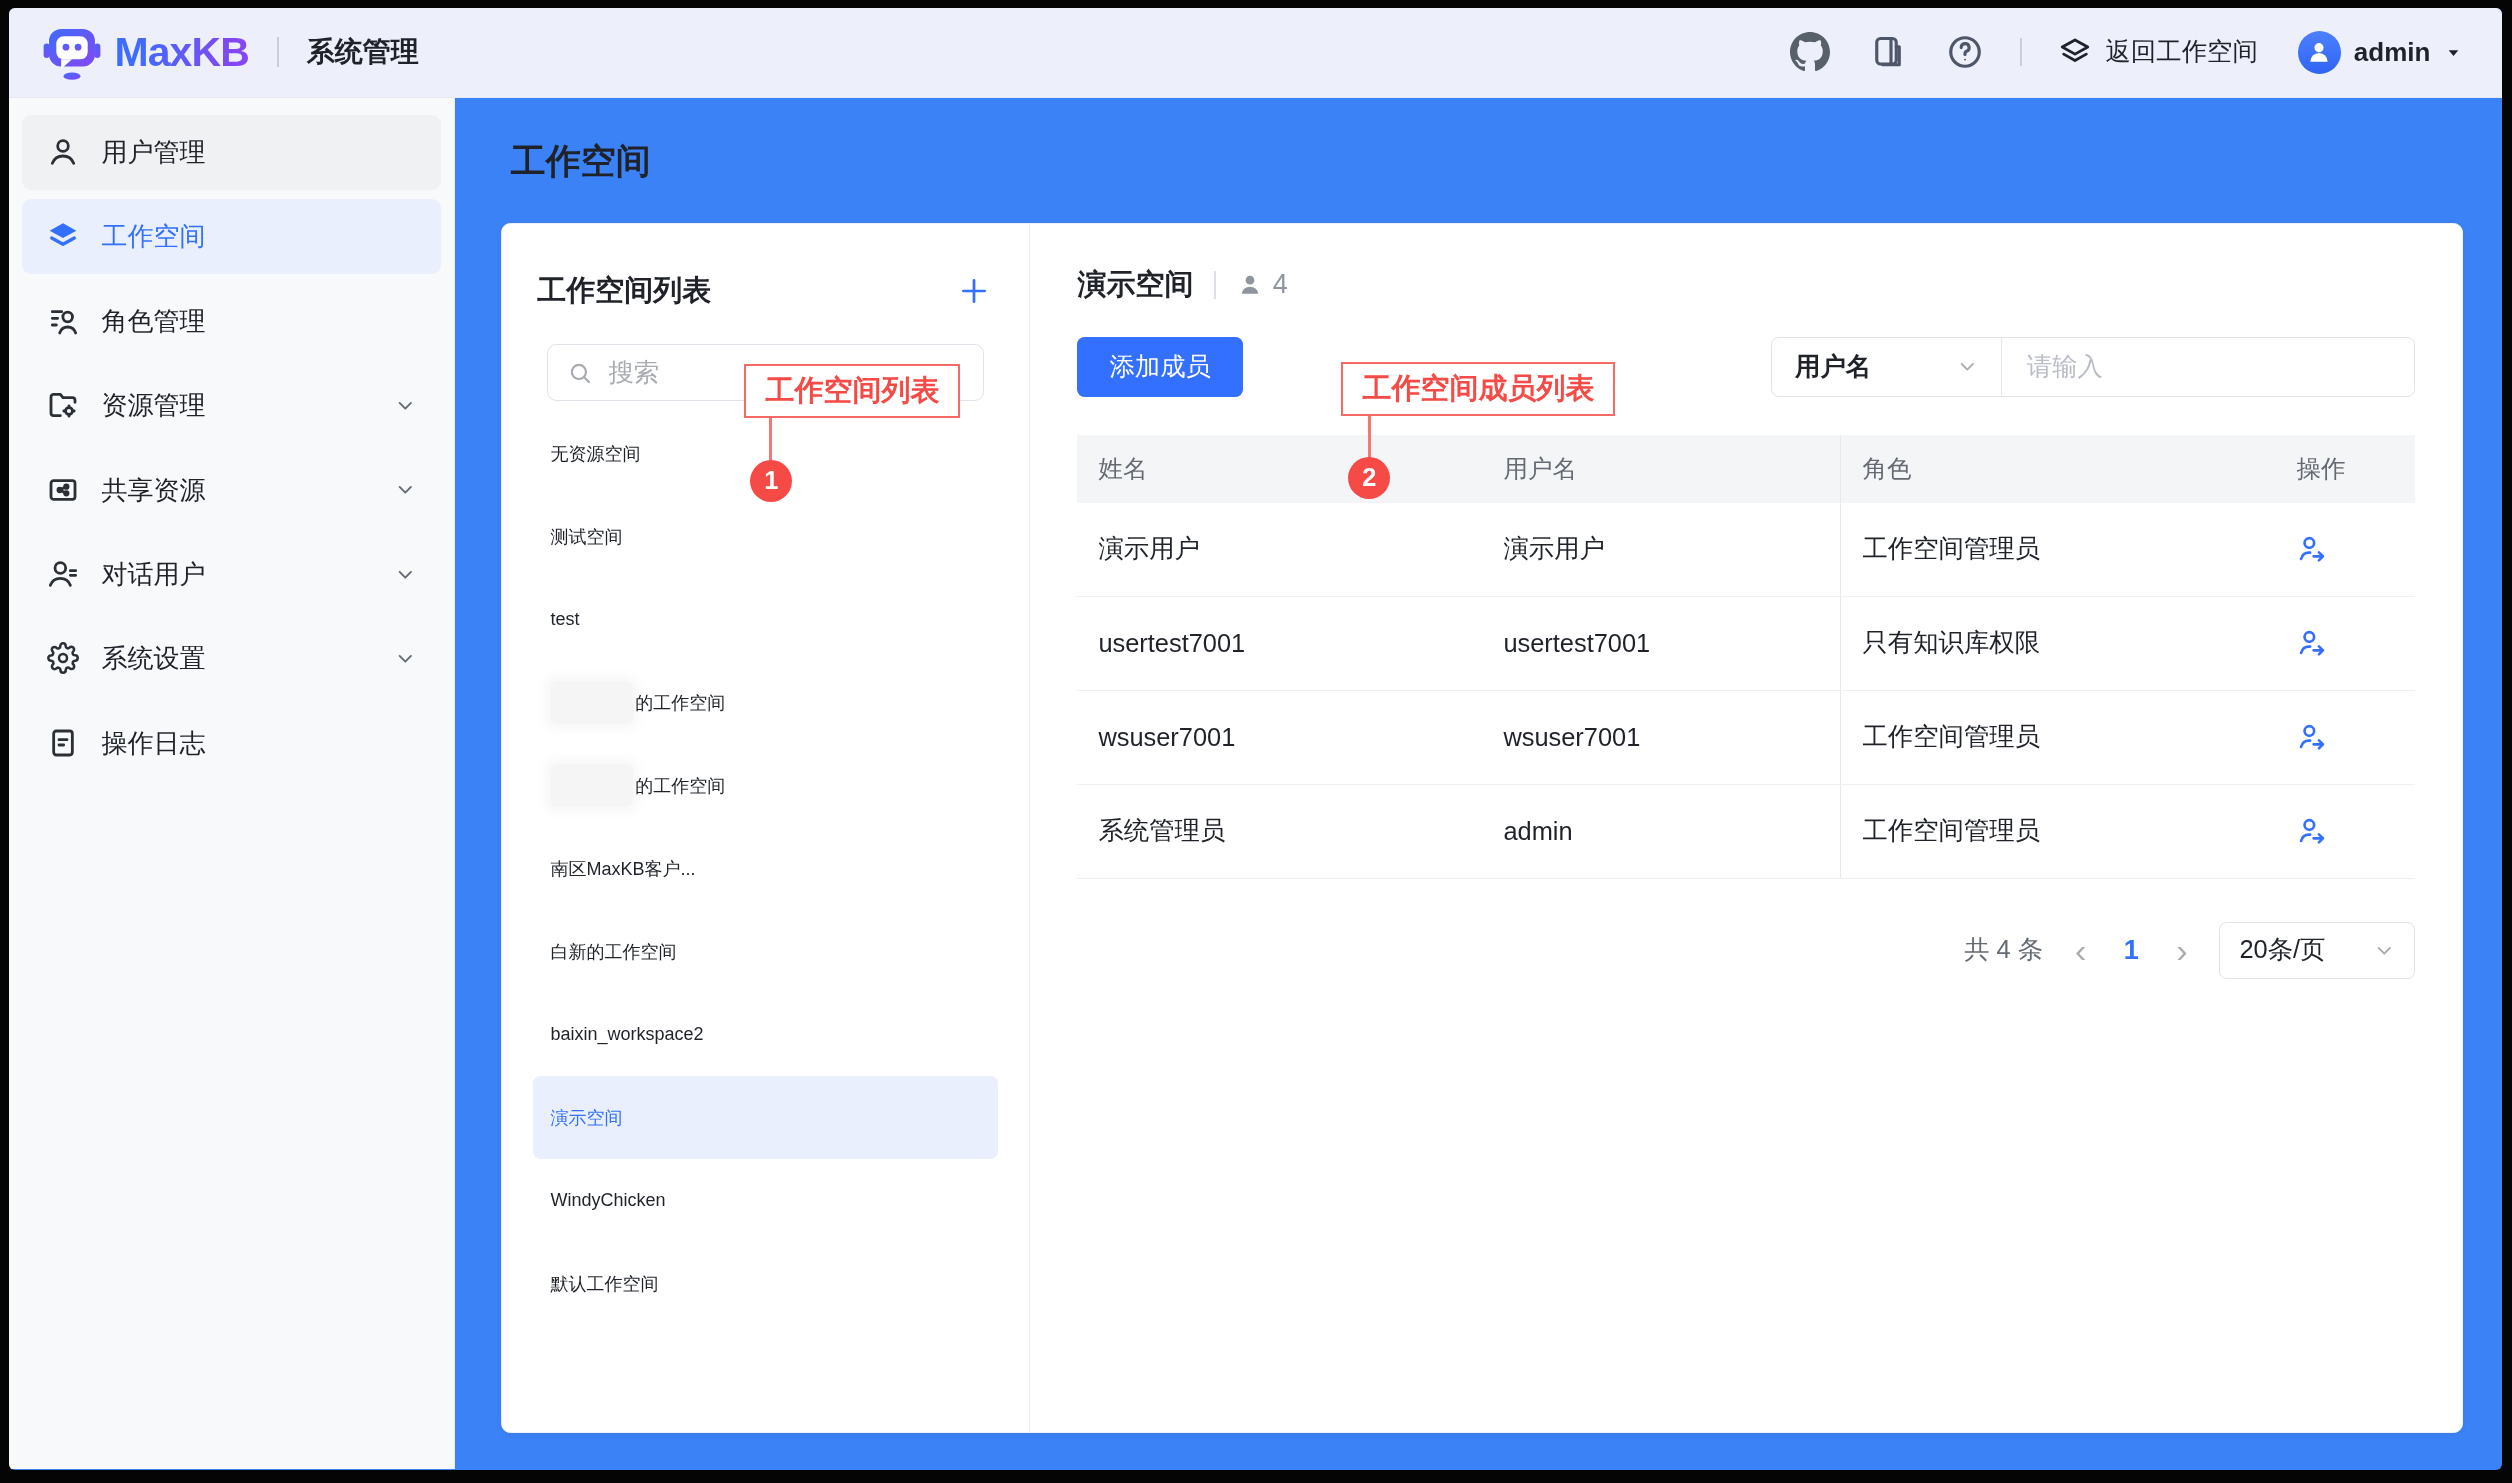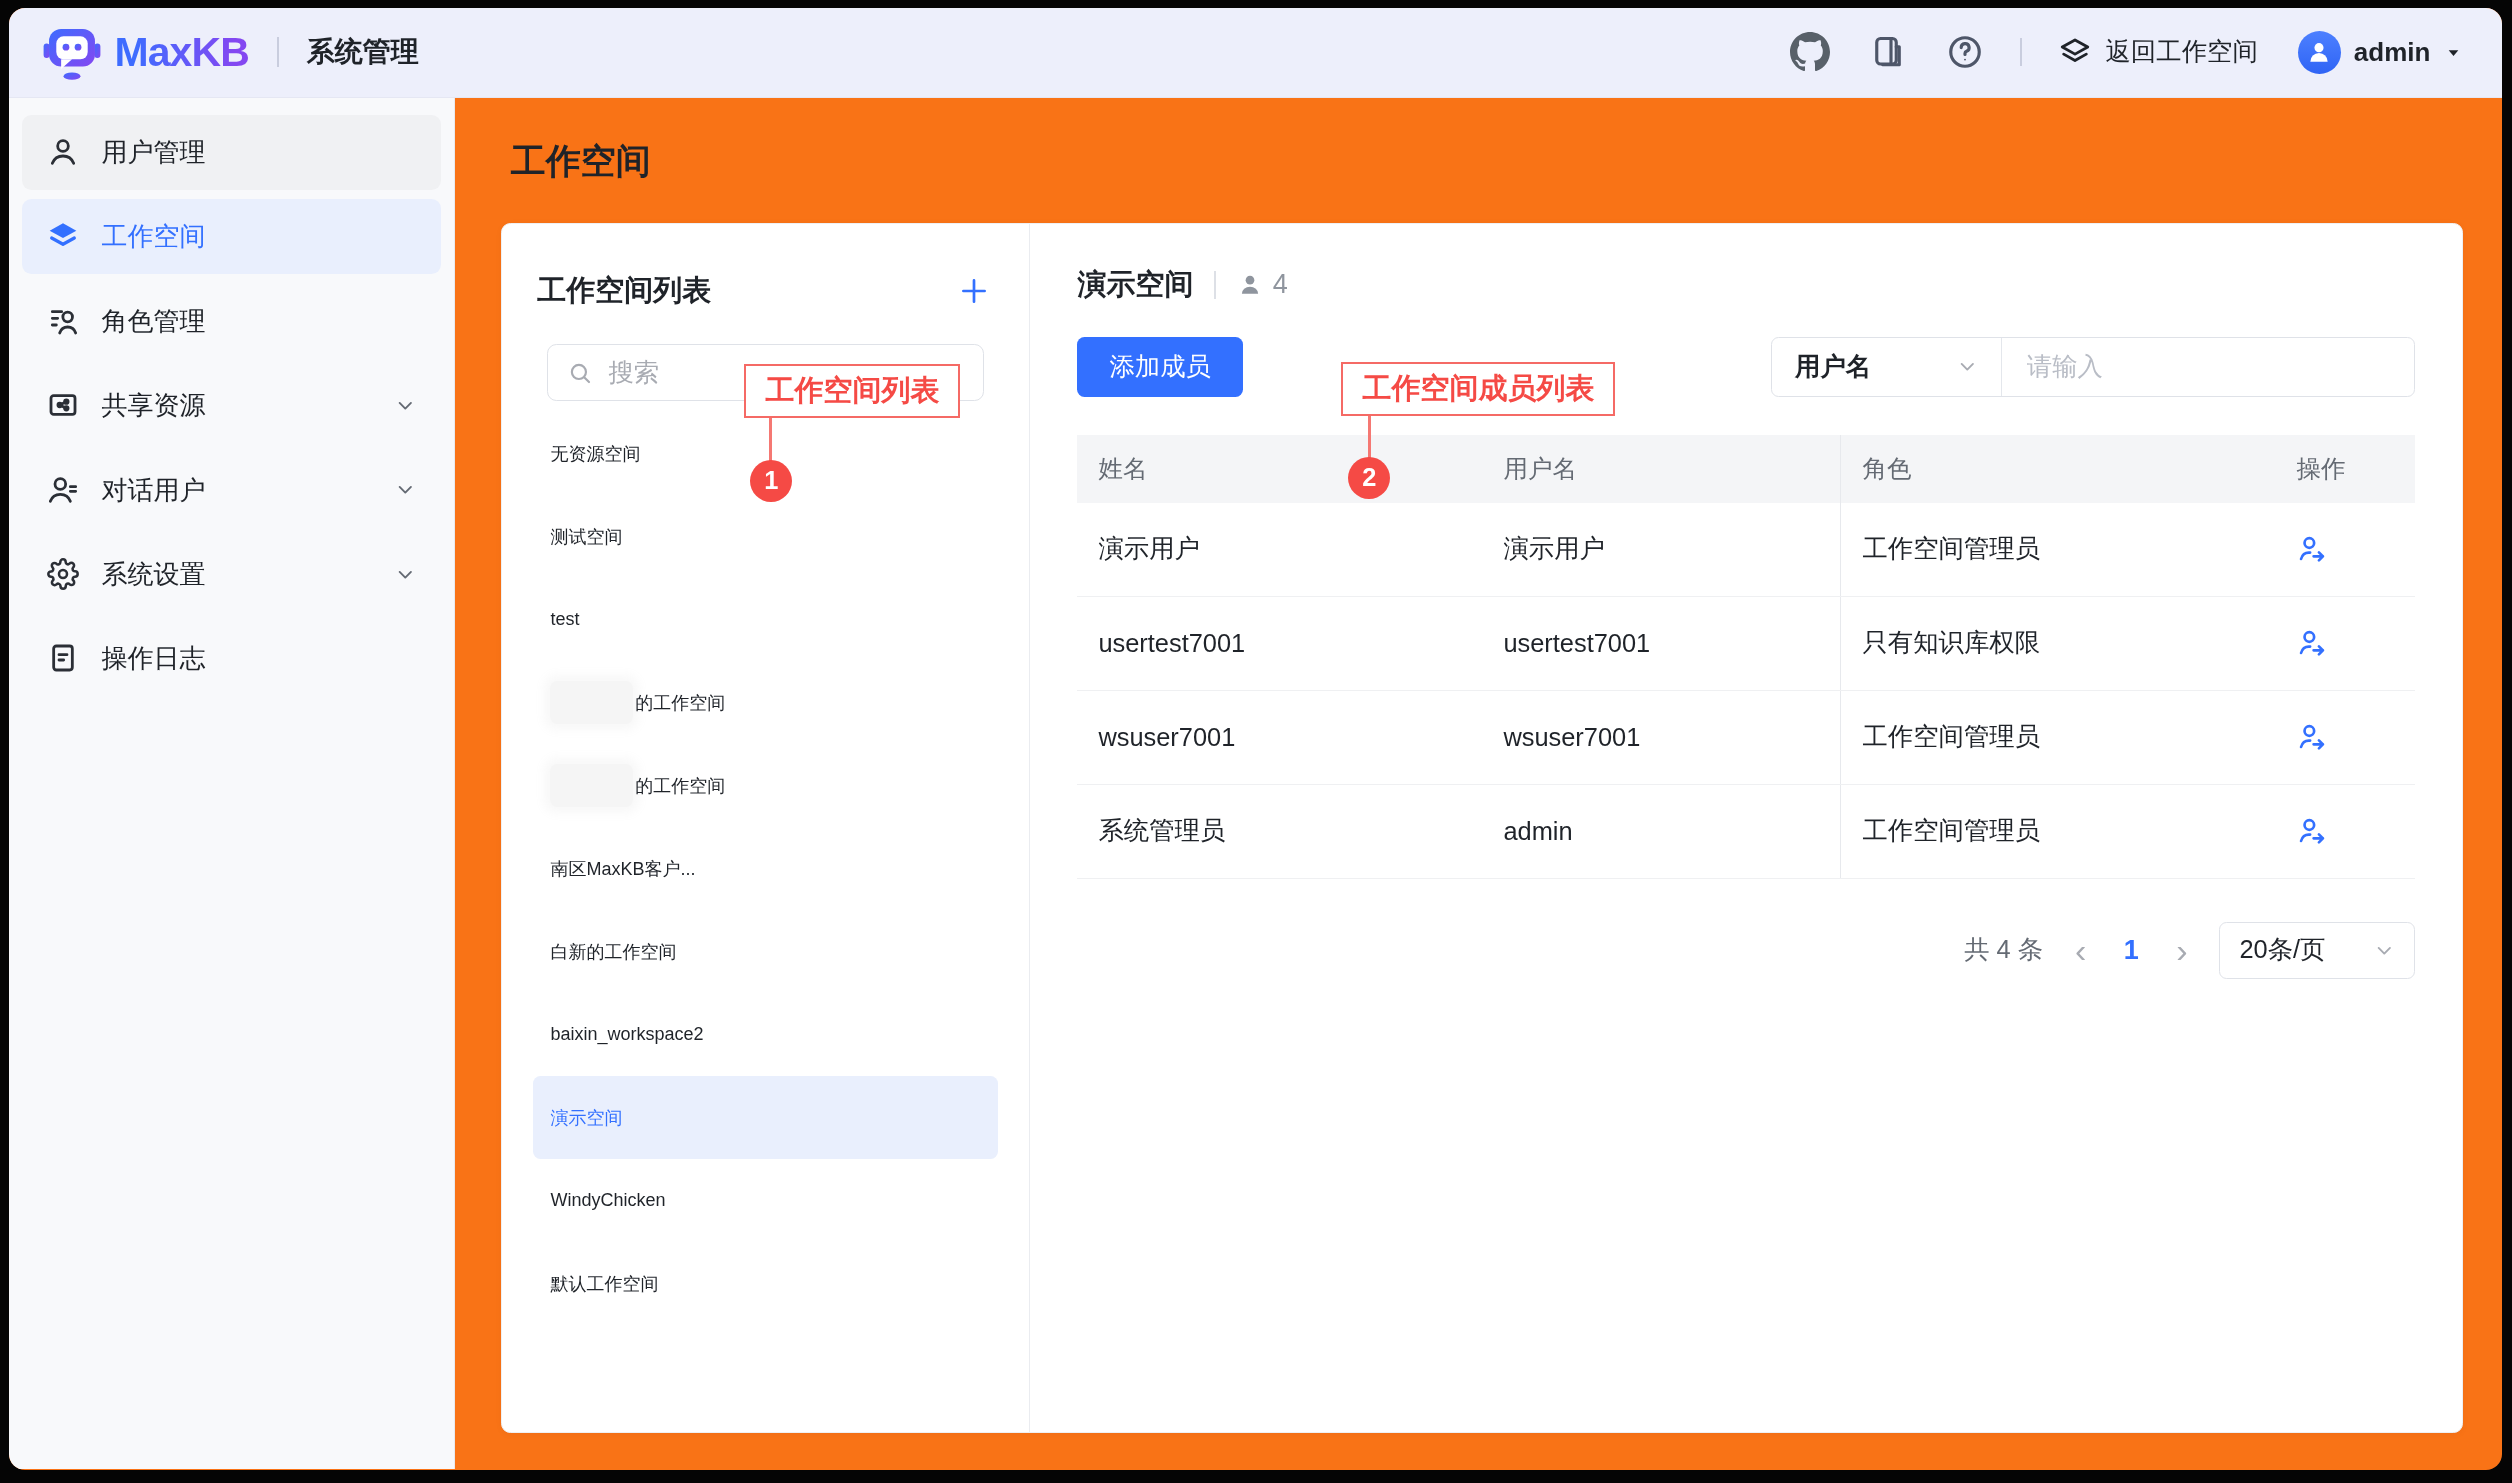--- a/index.html
+++ b/index.html
@@ -1,19 +1,19 @@
 <!DOCTYPE html>
 <html style="font-size:15px"><head>
 <meta charset="utf-8">
 <style>
   html,body{margin:0;padding:0;width:2512px;height:1483px;background:#050505;
     font-family:"Liberation Sans","DejaVu Sans",sans-serif;color:#1f2329;}
   *{box-sizing:border-box;}
   .window{position:absolute;left:9.4px;top:7.5px;width:2493px;height:1462px;
-    background:#f97316;border-radius:16px;overflow:hidden;}
+    background:#3b82f6;border-radius:6px;overflow:hidden;}
   
   .topbar{height:90px;background:#edeffb;display:flex;align-items:center;
     padding:0 38px 0 34px;border-bottom:0.9px solid rgba(0,0,0,0.03);}
   .brand{display:flex;align-items:center;gap:13px;}
   .logo-text{font-size:41px;font-weight:800;letter-spacing:-0.9px;
     background:linear-gradient(90deg,#3e6cff 15%,#8447f1 90%);
     -webkit-background-clip:text;background-clip:text;color:transparent;}
   .tb-divider{width:1.9px;height:30px;background:#c9cdde;margin:0 28px;}
   .tb-title{font-size:28px;font-weight:700;color:#1f2329;font-family:Liberation Mono, monospace;}
   .tb-right{margin-left:auto;display:flex;align-items:center;gap:40px;color:#4e5669;}
@@ -199,20 +199,35 @@
         <span class="s-icon">
             <svg width="32" height="32" viewBox="0 0 24 24" fill="none" stroke="currentColor" stroke-width="2.1" stroke-linecap="round">
               <path d="M4 5h7M4 10h4M4 15h3"></path>
               <circle cx="15.5" cy="9" r="3.6"></circle>
               <path d="M9.5 21c1-3 3.2-4.5 6-4.5s5 1.5 6 4.5"></path>
             </svg>
           </span>
         <span class="s-label">角色管理</span>
       </div>
 
+      <div class="side-item">
+        <span class="s-icon">
+            <svg width="32" height="32" viewBox="0 0 24 24" fill="none" stroke="currentColor" stroke-width="2.1" stroke-linecap="round" stroke-linejoin="round">
+              <path d="M21 10V8.5a2 2 0 0 0-2-2h-7L10 4H5a2 2 0 0 0-2 2v12a2 2 0 0 0 2 2h5"></path>
+              <circle cx="16.5" cy="16.5" r="2.6"></circle>
+              <path d="M16.5 12.6v1.2M16.5 19.2v1.2M20.4 16.5h-1.2M13.8 16.5h-1.2"></path>
+            </svg>
+          </span>
+        <span class="s-label">资源管理</span>
+        <span class="s-chevron">
+            <svg width="22.6" height="22.6" viewBox="0 0 24 24" fill="none" stroke="currentColor" stroke-width="2" stroke-linecap="round" stroke-linejoin="round">
+              <path d="M6 9.5 12 15.5 18 9.5"></path>
+            </svg>
+          </span>
+      </div>
 
 
       <div class="side-item">
         <span class="s-icon">
             <svg width="32" height="32" viewBox="0 0 24 24" fill="none" stroke="currentColor" stroke-width="2.1" stroke-linecap="round" stroke-linejoin="round">
               <rect x="3" y="5" width="18" height="14" rx="2"></rect>
               <circle cx="14.5" cy="9.5" r="1.3" fill="currentColor"></circle>
               <circle cx="9.5" cy="12" r="1.3" fill="currentColor"></circle>
               <circle cx="14.5" cy="14.5" r="1.3" fill="currentColor"></circle>
               <path d="M10.7 11.4l2.6-1.3M10.7 12.6l2.6 1.3"></path>

